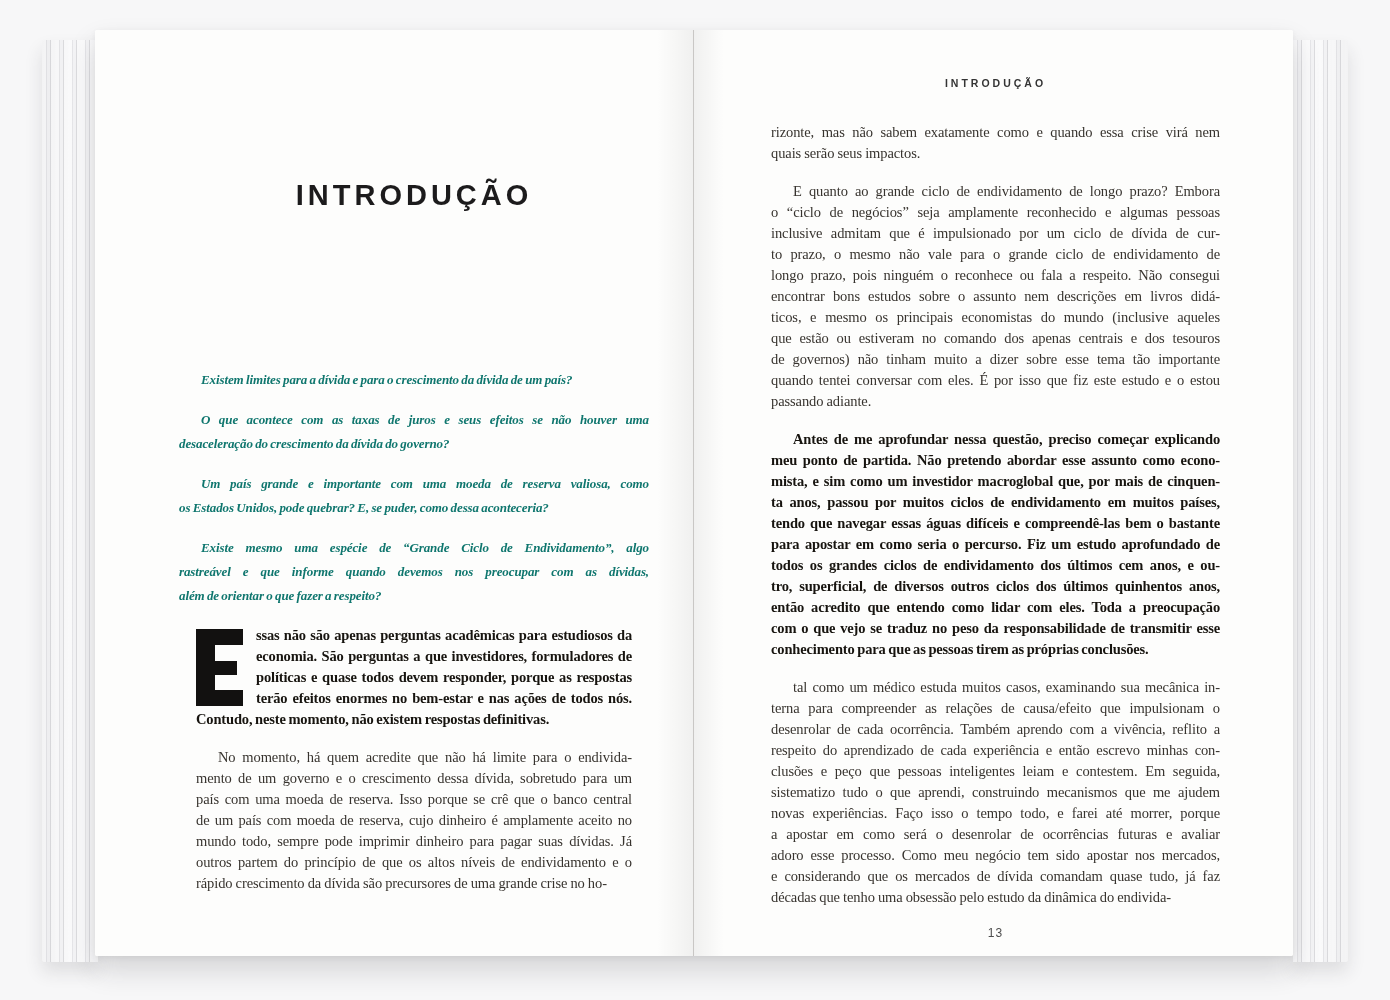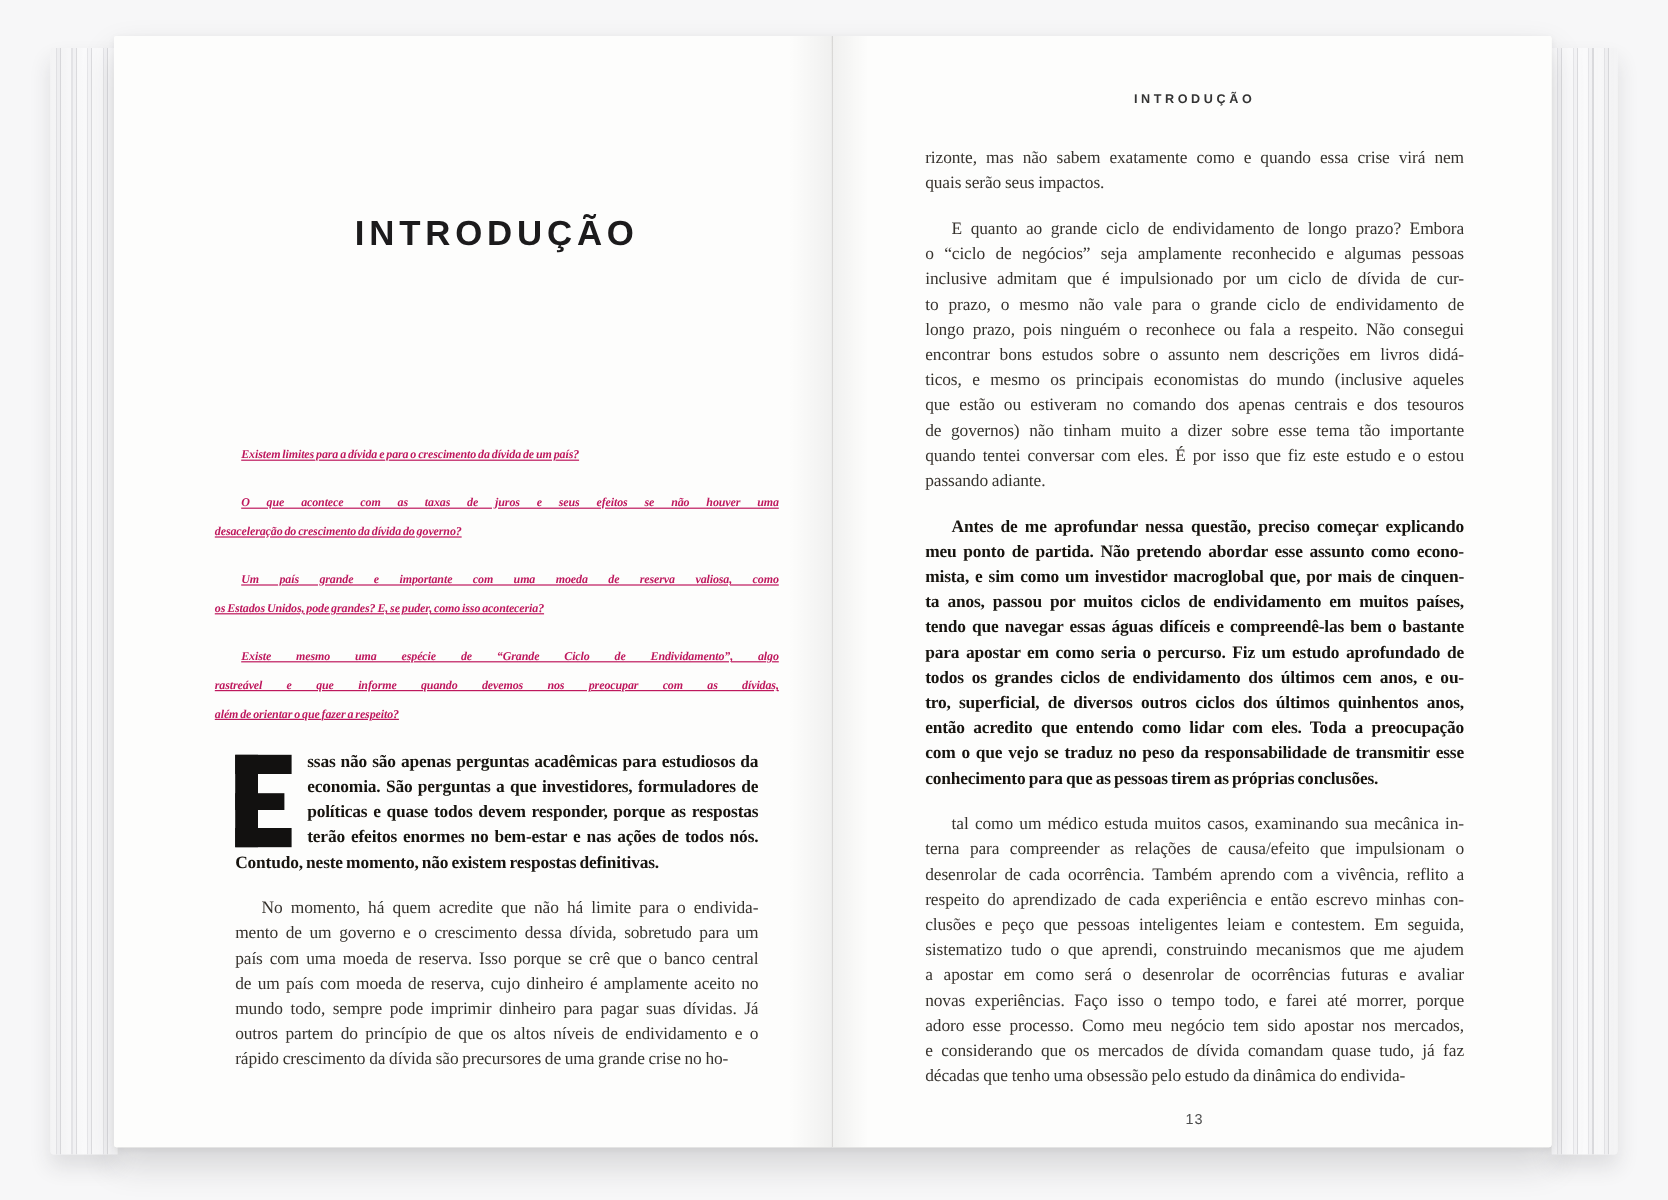--- a/index.html
+++ b/index.html
@@ -45,22 +45,22 @@
   .page.right::before{content:"";position:absolute;top:0;left:0;bottom:0;width:30px;
     background:linear-gradient(to left,rgba(0,0,0,0),rgba(0,0,0,.05));pointer-events:none;}
 
   
   .chapter-title{
     margin-top:146px;text-align:center;line-height:38px;
     font-family:"Liberation Sans","DejaVu Sans",sans-serif;
     font-weight:bold;font-size:29px;letter-spacing:4px;color:#1c1b1c;
   }
   .questions{margin-top:154px;}
-  .questions .para{margin:0 0 16px 0;font-style:italic;font-weight:bold;color:#be185d;
-    font-size:10px;line-height:24px;letter-spacing:-0.1px;word-spacing:-0.8px;text-decoration:underline;}
+  .questions .para{margin:0 0 16px 0;font-style:italic;font-weight:bold;color:#0f766e;
+    font-size:13px;line-height:24px;letter-spacing:-0.1px;word-spacing:-0.8px;}
   .questions .para:last-child{margin-bottom:0;}
 
   .body-text{font-size:14.5px;line-height:21px;color:var(--text);
     letter-spacing:-0.1px;word-spacing:-0.4px;}
   .left-body{margin-top:15px;}
   .para{margin:17px;}
   .para.bold{font-weight:bold;color:var(--boldtext);letter-spacing:-0.15px;word-spacing:-0.8px;}
   .ln{display:block;white-space:nowrap;text-align:justify;text-align-last:justify;}
   .para .ln:last-child{text-align-last:left;}
   .para.indent .ln:first-child{text-indent:22px;}
@@ -102,21 +102,21 @@
       <div class="questions">
           <div class="para indent">
             <div class="ln">Existem limites para a dívida e para o crescimento da dívida de um país?</div>
           </div>
           <div class="para indent">
             <div class="ln">O que acontece com as taxas de juros e seus efeitos se não houver uma</div>
             <div class="ln">desaceleração do crescimento da dívida do governo?</div>
           </div>
           <div class="para indent">
             <div class="ln">Um país grande e importante com uma moeda de reserva valiosa, como</div>
-            <div class="ln">os Estados Unidos, pode grandes? E, se puder, como isso aconteceria?</div>
+            <div class="ln">os Estados Unidos, pode quebrar? E, se puder, como dessa aconteceria?</div>
           </div>
           <div class="para indent">
             <div class="ln">Existe mesmo uma espécie de “Grande Ciclo de Endividamento”, algo</div>
             <div class="ln">rastreável e que informe quando devemos nos preocupar com as dívidas,</div>
             <div class="ln">além de orientar o que fazer a respeito?</div>
           </div>
         </div>
       <div class="body-text left-body">
           <div class="para bold">
             <span class="dropcap">E</span>
@@ -171,22 +171,22 @@
             <div class="ln">com o que vejo se traduz no peso da responsabilidade de transmitir esse</div>
             <div class="ln">conhecimento para que as pessoas tirem as próprias conclusões.</div>
           </div>
           <div class="para indent">
             <div class="ln">tal como um médico estuda muitos casos, examinando sua mecânica in-</div>
             <div class="ln">terna para compreender as relações de causa/efeito que impulsionam o</div>
             <div class="ln">desenrolar de cada ocorrência. Também aprendo com a vivência, reflito a</div>
             <div class="ln">respeito do aprendizado de cada experiência e então escrevo minhas con-</div>
             <div class="ln">clusões e peço que pessoas inteligentes leiam e contestem. Em seguida,</div>
             <div class="ln">sistematizo tudo o que aprendi, construindo mecanismos que me ajudem</div>
+            <div class="ln">novas experiências. Faço isso o tempo todo, e farei até morrer, porque</div>
             <div class="ln">a apostar em como será o desenrolar de ocorrências futuras e avaliar</div>
-            <div class="ln">novas experiências. Faço isso o tempo todo, e farei até morrer, porque</div>
             <div class="ln">adoro esse processo. Como meu negócio tem sido apostar nos mercados,</div>
             <div class="ln">e considerando que os mercados de dívida comandam quase tudo, já faz</div>
             <div class="ln">décadas que tenho uma obsessão pelo estudo da dinâmica do endivida-</div>
           </div>
         </div>
       <div class="page-number">13</div>
     </div>
 
   </div>
 </div>

